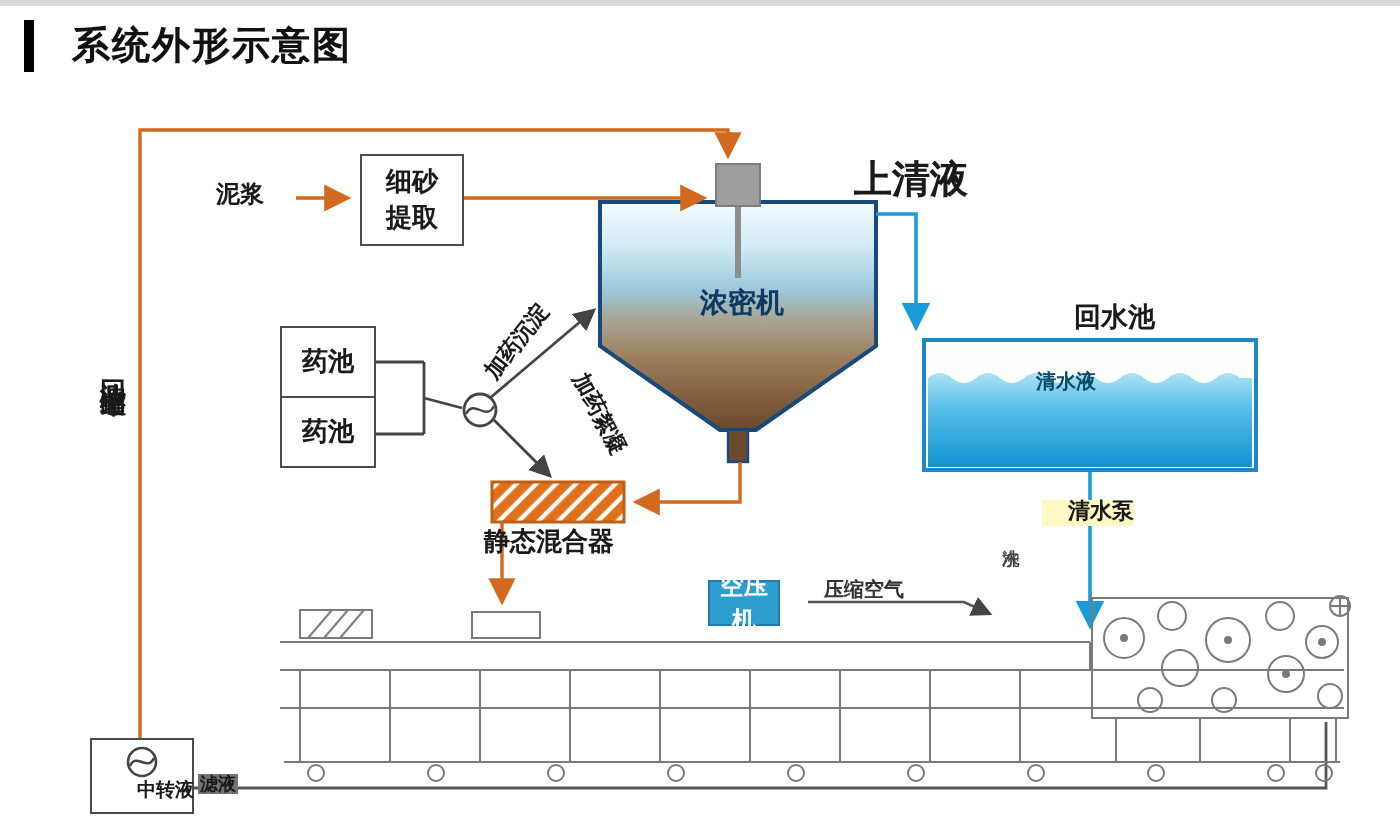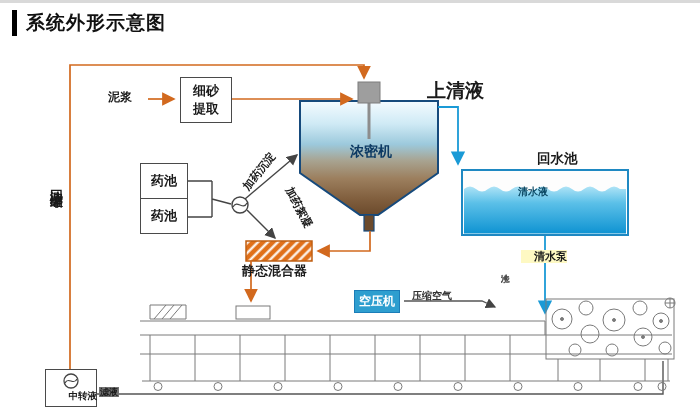--- a/index.html
+++ b/index.html
@@ -9,21 +9,21 @@
     border-top:3px solid #d9d9d9;
   }
   .label{position:absolute;font-weight:bold;color:#1a1a1a;white-space:nowrap;z-index:3;line-height:1.15;}
   .box{
     position:absolute;background:#fff;border:1.5px solid #4a4a4a;display:flex;
     align-items:center;justify-content:center;text-align:center;font-weight:bold;
     color:#1a1a1a;z-index:1;box-sizing:border-box;
   }
   #title{position:absolute;left:12px;top:7px;z-index:3;}
   #title span{
-    display:inline-block;border-left:5px solid #000;padding-left:9px;
+    display:inline-block;border-left:5px solid #000;padding-left:19px;
     font-size:19px;font-weight:bold;color:#111;letter-spacing:1px;
   }
   svg.overlay{position:absolute;left:0;top:0;z-index:2;pointer-events:none;}
   .vert{writing-mode:vertical-rl;text-orientation:upright;}
   .small{font-size:9px;font-weight:normal;color:#444;}
   #compressor{background:#2e9ecf;border:1.5px solid #1b7db8;color:#fff;font-size:12px;z-index:1;}
 </style>
 </head>
 <body>
 
@@ -33,21 +33,21 @@
     <span>系统外形示意图</span>
   </div>
 
   <div class="box" style="left:180px;top:74px;width:52px;height:46px;font-size:13px;padding:0 9px;">细砂提取</div>
 
   <div class="box" style="left:140px;top:160px;width:48px;height:36px;font-size:13px;">药池</div>
   <div class="box" style="left:140px;top:195px;width:48px;height:36px;font-size:13px;">药池</div>
 
   <div class="box" style="left:45px;top:366px;width:52px;height:38px;"></div>
 
-  <div class="box" id="compressor" style="left:354px;top:287px;width:46px;height:23px;">空压机</div>
+  <div class="box" id="compressor" style="left:354px;top:287px;width:36px;height:23px;">空压机</div>
 
   <svg class="overlay" width="700" height="420" viewBox="0 0 700 420">
     <defs>
       <marker id="arrO" markerWidth="9" markerHeight="9" refX="7" refY="4" orient="auto">
         <path d="M0,0 L8,4 L0,8 Z" fill="#d2691e"></path>
       </marker>
       <marker id="arrB" markerWidth="9" markerHeight="9" refX="7" refY="4" orient="auto">
         <path d="M0,0 L8,4 L0,8 Z" fill="#1a9ad6"></path>
       </marker>
       <marker id="arrK" markerWidth="9" markerHeight="9" refX="7" refY="4" orient="auto">

